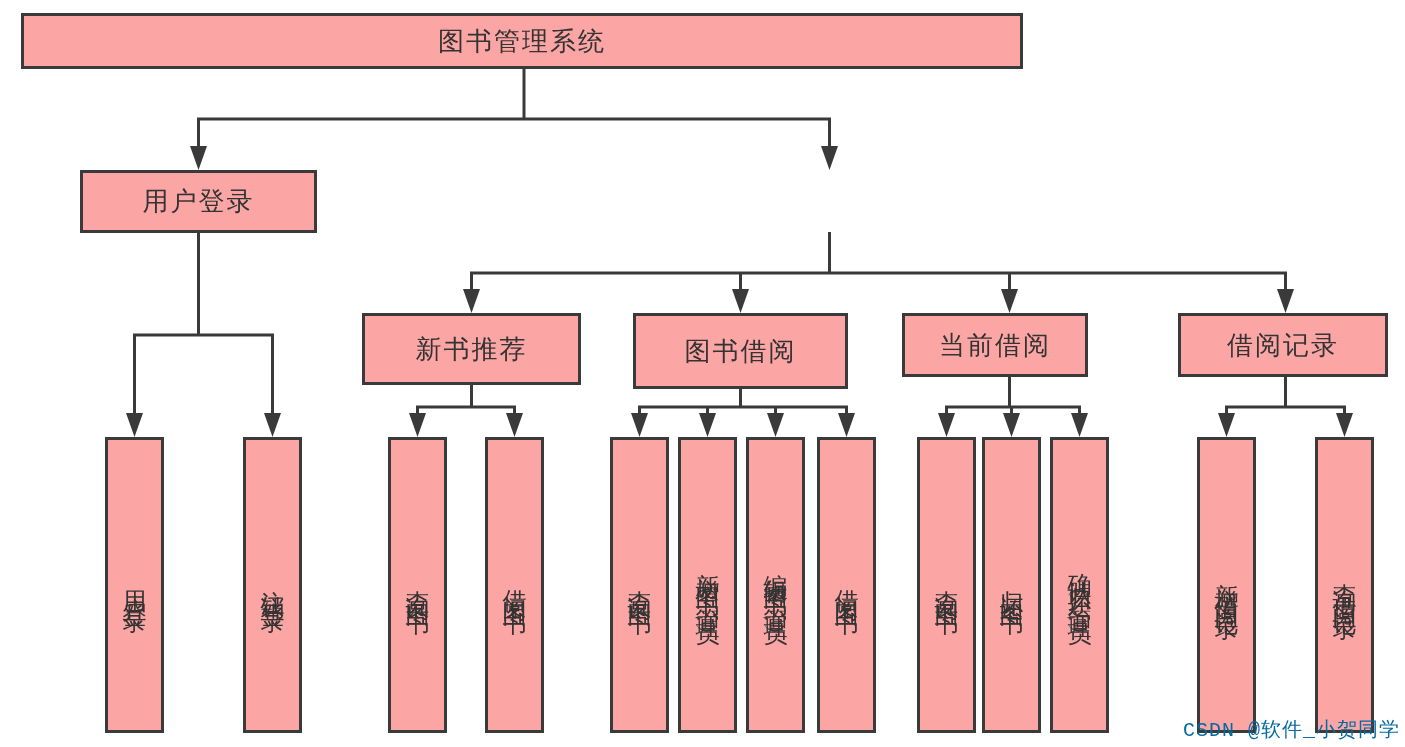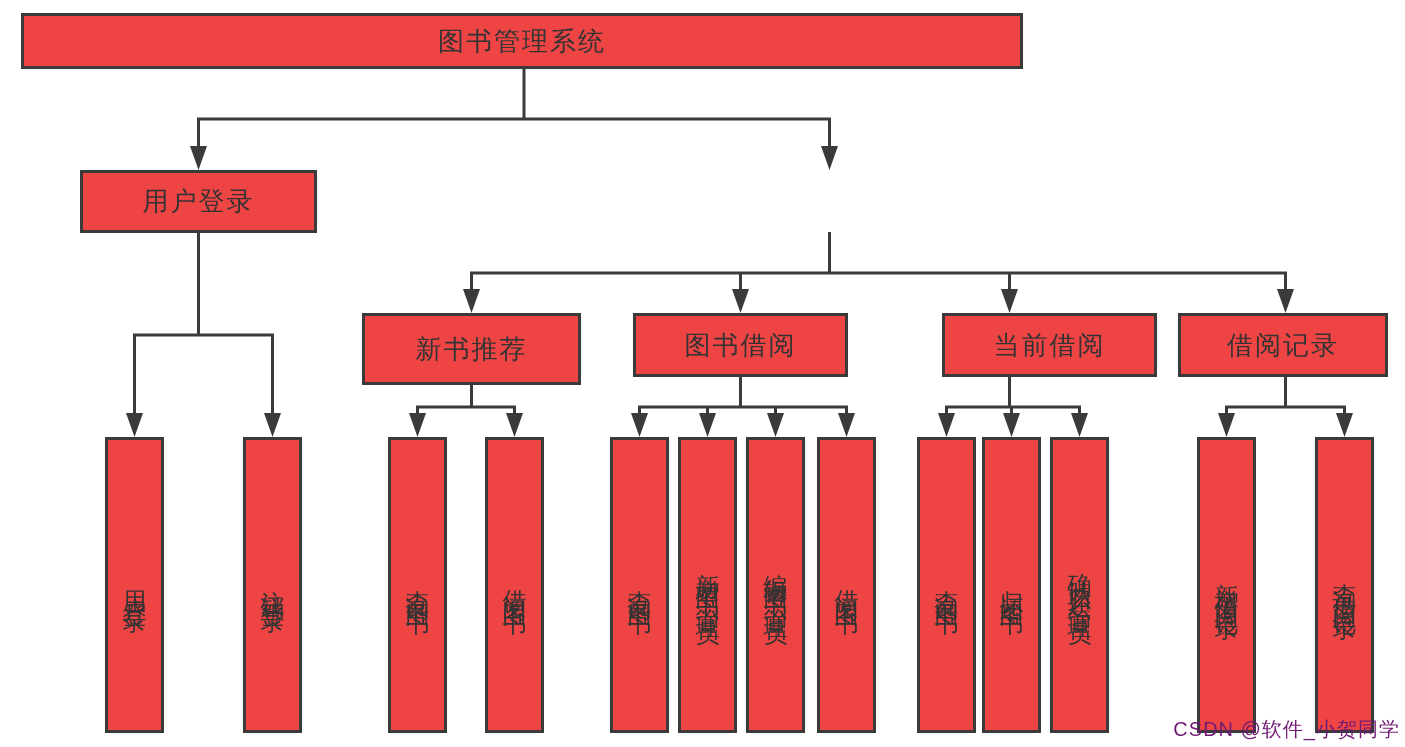--- a/index.html
+++ b/index.html
@@ -14,21 +14,21 @@
     color: #333333;
   }
   .connectors {
     position: absolute;
     left: 0; top: 0;
     width: 1405px; height: 747px;
   }
   .node {
     position: absolute;
     border: 3px solid #3a3a3a;
-    background: #ef4444;
+    background: #fca5a5;
     display: flex;
     align-items: center;
     justify-content: center;
   }
   .hnode span {
     font-size: 26px;
     letter-spacing: 2px;
     white-space: nowrap;
     color: #333333;
   }
@@ -40,23 +40,24 @@
     letter-spacing: 7px;
     white-space: nowrap;
     color: #333333;
   }
   .watermark {
     position: absolute;
     right: 5px;
     bottom: 4px;
     font-size: 20px;
     letter-spacing: 1px;
-    color: #701a75;
+    color: #0369a1;
     z-index: 5;
     white-space: nowrap;
+    font-family: Liberation Mono, monospace;
   }
 </style>
 </head>
 <body>
 
 <div class="canvas">
 
   <svg id="connectors" class="connectors" viewBox="0 0 1405 747" xmlns="http://www.w3.org/2000/svg">
       <g stroke="#3a3a3a" stroke-width="3" fill="none">
         <path d="M 524 69 V 119"></path>
@@ -130,24 +131,24 @@
     <span>图书管理系统</span>
   </div>
 
   <div class="node hnode" style="left:80px; top:170px; width:237px; height:63px">
     <span>用户登录</span>
   </div>
 
   <div class="node hnode" style="left:362px; top:313px; width:219px; height:72px">
     <span>新书推荐</span>
   </div>
-  <div class="node hnode" style="left:633px; top:313px; width:215px; height:64px">
+  <div class="node hnode" style="left:633px; top:313px; width:215px; height:76px">
     <span>图书借阅</span>
   </div>
-  <div class="node hnode" style="left:942px; top:313px; width:215px; height:64px">
+  <div class="node hnode" style="left:902px; top:313px; width:186px; height:64px">
     <span>当前借阅</span>
   </div>
   <div class="node hnode" style="left:1178px; top:313px; width:210px; height:64px">
     <span>借阅记录</span>
   </div>
 
   <div class="node vnode" style="left:105px; top:437px; width:59px; height:296px">
     <span>用户登录</span>
   </div>
   <div class="node vnode" style="left:243px; top:437px; width:59px; height:296px">

